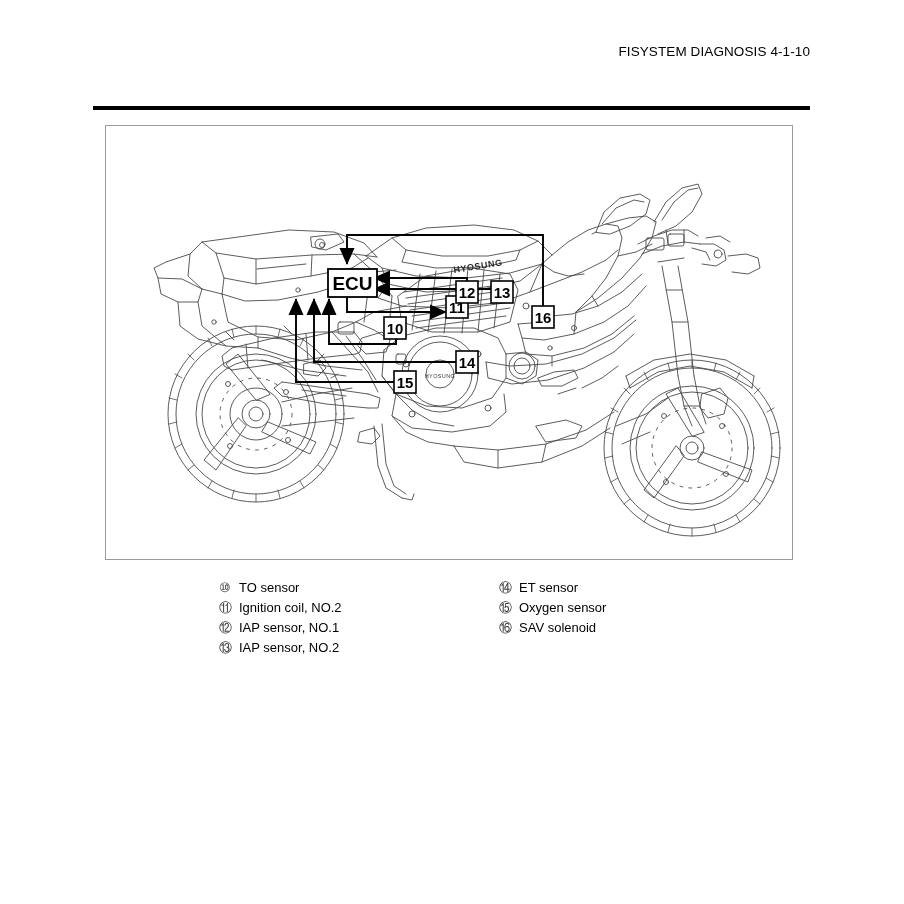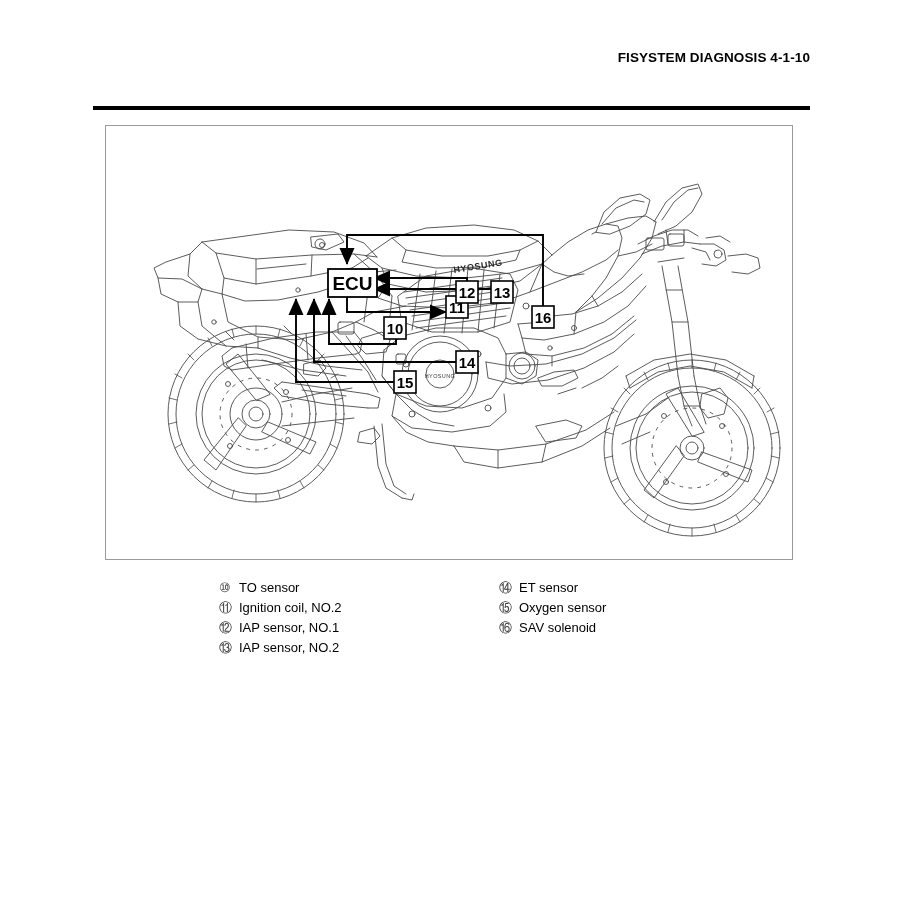--- a/index.html
+++ b/index.html
@@ -20,23 +20,23 @@
   #page-header {
     position: absolute;
     left: 0;
     top: 40px;
     width: 904px;
     height: 30px;
   }
   #header-title {
     position: absolute;
     right: 94px;
-    top: 10px;
+    top: 4px;
     font-size: 13.5px;
-    font-weight: bold;
+    font-weight: normal;
     letter-spacing: 0.1px;
     white-space: nowrap;
   }
   #header-rule {
     position: absolute;
     left: 93px;
     top: 66px;
     width: 717px;
     height: 4px;
     background: #000000;

